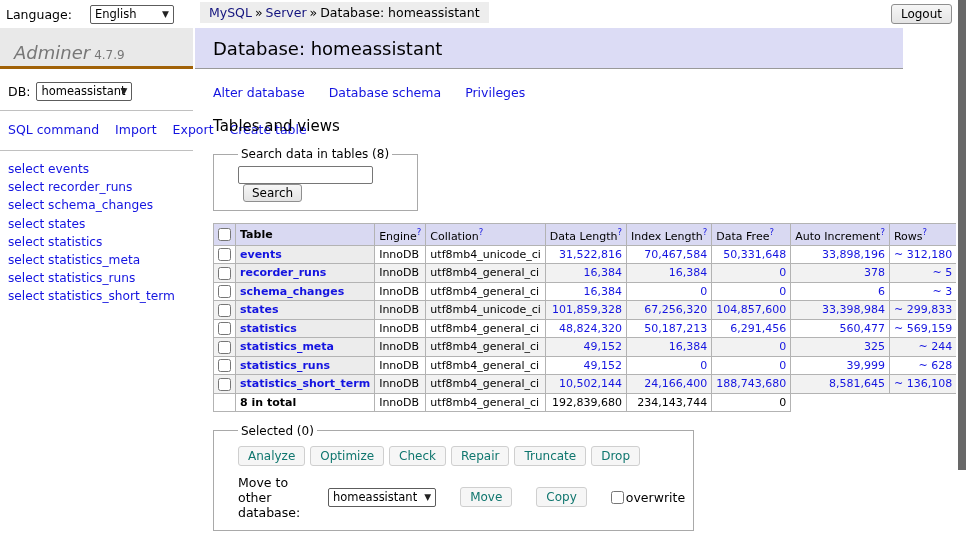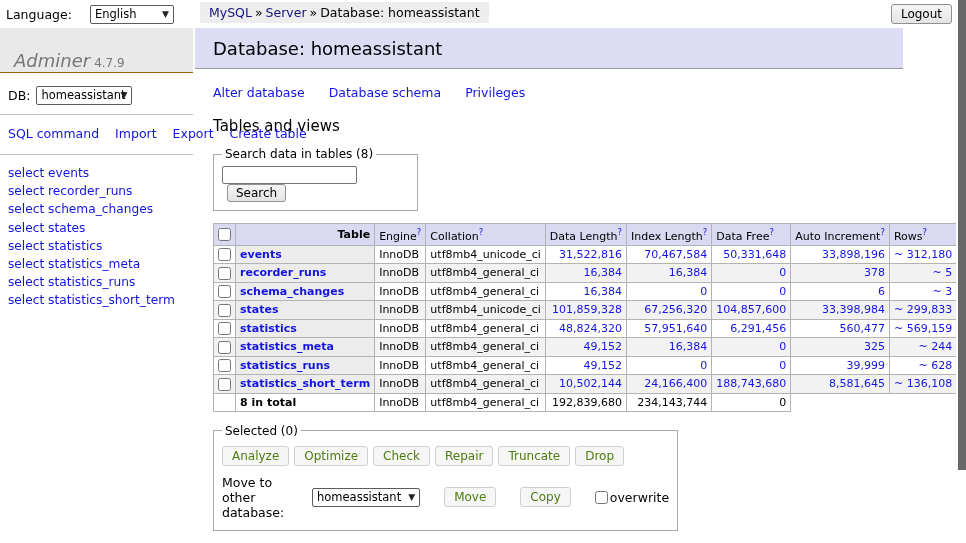--- a/index.html
+++ b/index.html
@@ -12,60 +12,60 @@
   .lang-row { position: absolute; top: 5px; left: 6px; display: flex; align-items: center; gap: 18px; font-size: 12.5px; }
   .breadcrumb { position: absolute; top: 2px; left: 200px; background: #ededed; padding: 3px 9px; font-size: 12.5px; }
   .breadcrumb a { color: #13137e; text-align: center; }
   .breadcrumb .sep { color: #000; padding: 0 3px; }
   .logout-btn { position: absolute; top: 4px; right: 14px; }
 
   
   .btn { display: inline-block; font-family: "DejaVu Sans", sans-serif; font-size: 12px; color: #000;
     background: linear-gradient(#f6f6f6, #e4e4e4); border: 1px solid #8f8f8f; border-radius: 3px;
     padding: 2px 9px; cursor: pointer; }
-  .btn.disabled { color: #4d7c0f; background: #f6f6f6; border-color: #cfcfcf; cursor: default; text-align: right; }
+  .btn.disabled { color: #0f766e; background: #f6f6f6; border-color: #cfcfcf; cursor: default; text-align: right; }
   .fselect { display: inline-block; position: relative; background: #fff; border: 1px solid #5c5c5c;
     border-radius: 2px; font-size: 11.5px; line-height: 15px; padding: 1px 18px 1px 4px; cursor: pointer; white-space: nowrap; }
   .fselect .caret { position: absolute; right: 4px; top: 1px; font-size: 9px; color: #222; }
   input[type="checkbox"] { width: 13px; height: 13px; margin: 0; vertical-align: middle; }
   .tinput { border: 1px solid #767676; border-radius: 2px; height: 18px; font-size: 12px; padding: 0 3px;
     font-family: "DejaVu Sans", sans-serif; }
   hr { border: 0; border-top: 1px solid #c0c0c0; }
 
   
   #sidebar { position: absolute; top: 28px; left: 0; width: 193px; }
-  #sidebar h1 { background: #e9e9e9; border-bottom: 1px solid #a16207; padding: 22px 14px; height: 41px;
+  #sidebar h1 { background: #e9e9e9; border-bottom: 3px solid #a16207; padding: 14px 14px; height: 41px;
     font-size: 18px; font-weight: normal; font-style: italic; color: #777; white-space: nowrap; }
   #sidebar h1 .version { font-size: 12px; font-style: normal; color: #777; margin-left: 4px; }
   .db-row { padding: 13px 8px 4px 8px; display: flex; align-items: center; gap: 6px; font-size: 12.5px; }
   .db-row .fselect { width: 96px; }
   #sidebar hr { margin: 5px 0; }
   .side-actions { padding: 4px 8px 6px 8px; font-size: 12.5px; line-height: 1.55; }
   .side-actions a { margin-right: 16px; white-space: nowrap; }
   .tables-list { padding: 4px 8px; font-size: 12.2px; line-height: 1.48; }
   .tables-list p { white-space: nowrap; }
 
   
   #main { position: absolute; top: 28px; left: 195px; width: 771px; }
   #main h2 { background: #dcdcf5; border-bottom: 1px solid #999; width: 708px; height: 41px;
     padding: 10px 18px; font-size: 18px; font-weight: normal; }
   .links-row { padding: 16px 0 0 18px; font-size: 12.5px; }
   .links-row a { margin-right: 24px; }
   #main h3 { font-size: 15px; font-weight: normal; padding: 17px 0 0 18px; }
 
-  fieldset { border: 1px solid #a9a9a9; margin: 12px 0 0 18px; padding: 5px 8px 8px 8px; }
+  fieldset { border: 1px solid #a9a9a9; margin: 12px 0 0 18px; padding: 5px 8px 8px 24px; }
   fieldset legend { font-size: 12px; padding: 0 3px; }
   .search-fs { width: 205px; }
   .search-fs .tinput { width: 135px; }
   .search-fs .btn { margin-left: 5px; padding: 1px 8px; }
 
   table { border-collapse: collapse; margin: 12px 0 0 18px; font-size: 11px; }
   th, td { border: 1px solid #b3b3b3; padding: 2px 4px; height: 17px; white-space: nowrap; }
   thead th { background: #d9d9f2; font-weight: normal; text-align: left; }
-  thead th.tname { font-weight: bold; text-align: right; }
+  thead th.tname { font-weight: bold; text-align: left; }
   thead th sup a { font-size: 8.5px; }
   tbody th { background: #ececec; text-align: left; }
   tbody th a { font-weight: bold; }
   tbody tr.even td { background: #f2f2f2; }
   td.num, td.plainnum { text-align: right; }
   td.plainnum { color: #000; }
   td.blank { border: none; background: #fff; }
   tr.total th, tr.total td { background: #fff; }
   .checkcol { width: 18px; text-align: center; }
   .c-table { min-width: 113px; } .c-engine { min-width: 42px; } .c-coll { min-width: 95px; }
@@ -200,21 +200,21 @@
           <td class="num"><a>33,398,984</a></td>
           <td class="num"><a>~ 299,833</a></td>
           <td></td>
         </tr>
         <tr class="odd">
           <td class="checkcol"><input type="checkbox" style=""></td>
           <th><a>statistics</a></th>
           <td>InnoDB</td>
           <td>utf8mb4_general_ci</td>
           <td class="num"><a>48,824,320</a></td>
-          <td class="num"><a>57,951,640</a></td>
+          <td class="num"><a>50,187,213</a></td>
           <td class="num"><a>6,291,456</a></td>
           <td class="num"><a>560,477</a></td>
           <td class="num"><a>~ 569,159</a></td>
           <td></td>
         </tr>
         <tr class="even">
           <td class="checkcol"><input type="checkbox" style=""></td>
           <th><a>statistics_meta</a></th>
           <td>InnoDB</td>
           <td>utf8mb4_general_ci</td>

